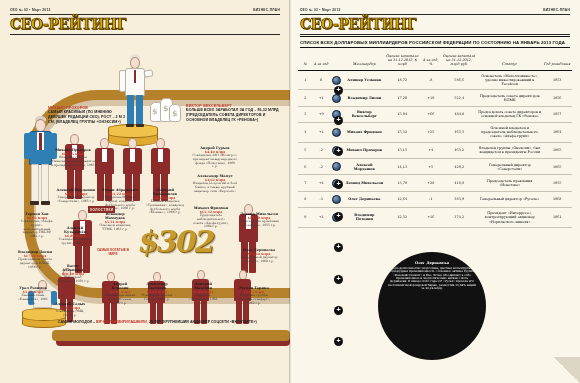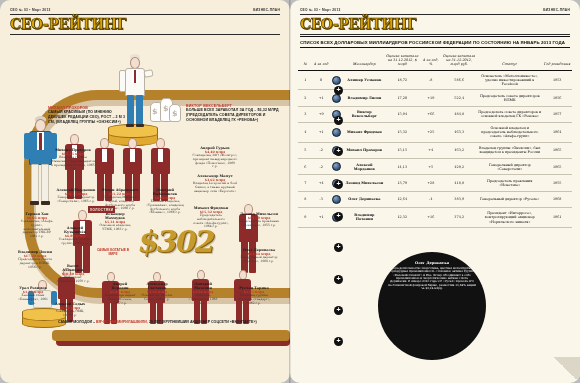--- a/index.html
+++ b/index.html
@@ -3,21 +3,21 @@
 <meta charset="utf-8">
 <style>
   * { box-sizing: border-box; margin:0; padding:0; }
   html,body{ background:#bdbdbd; }
   body{
     width:580px; height:383px; overflow:hidden;
     font-family:"Liberation Sans", sans-serif;
     position:relative;
   }
   .spread{ position:absolute; inset:0; display:flex; }
-  .page{ position:relative; overflow:hidden;border-radius:10px; }
+  .page{ position:relative; overflow:hidden; }
   .page-left{ width:290px; height:383px; background:#f7efdc; }
   .page-right{ width:290px; height:383px; background:#faf6ea; }
 
   
   .masthead{ position:absolute; left:10px; right:10px; top:8px; }
   .mh-line{ display:flex; justify-content:space-between; align-items:flex-end;
             font-size:3.2px; letter-spacing:.3px; color:#2a2a2a; font-weight:bold; }
   .mh-rule{ height:1px; background:#2a2a2a; margin-top:1.5px; }
   .logo{ font-family:"DejaVu Serif", serif; font-weight:bold; font-size:14px;
          color:#d9a300; letter-spacing:-0.5px; line-height:1;

